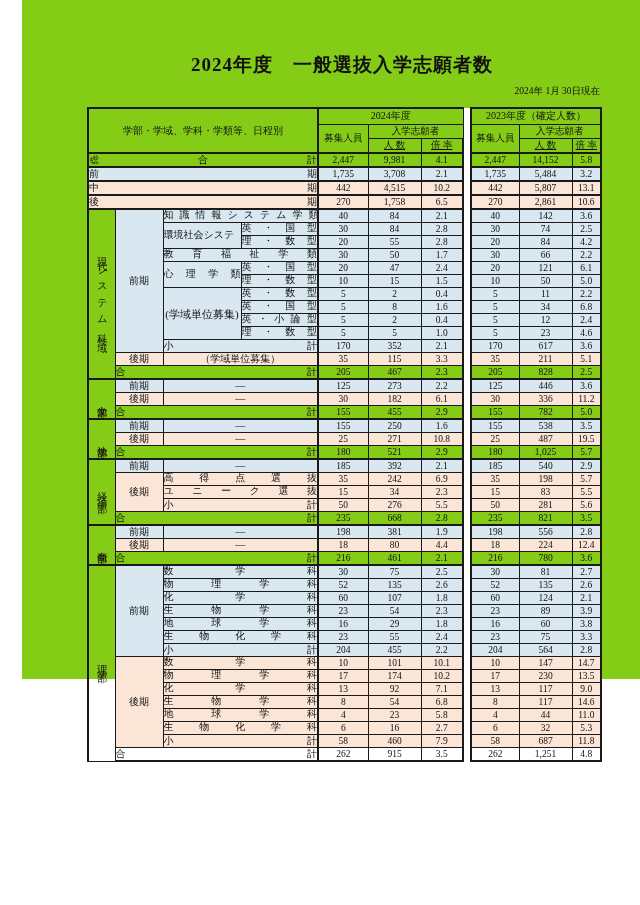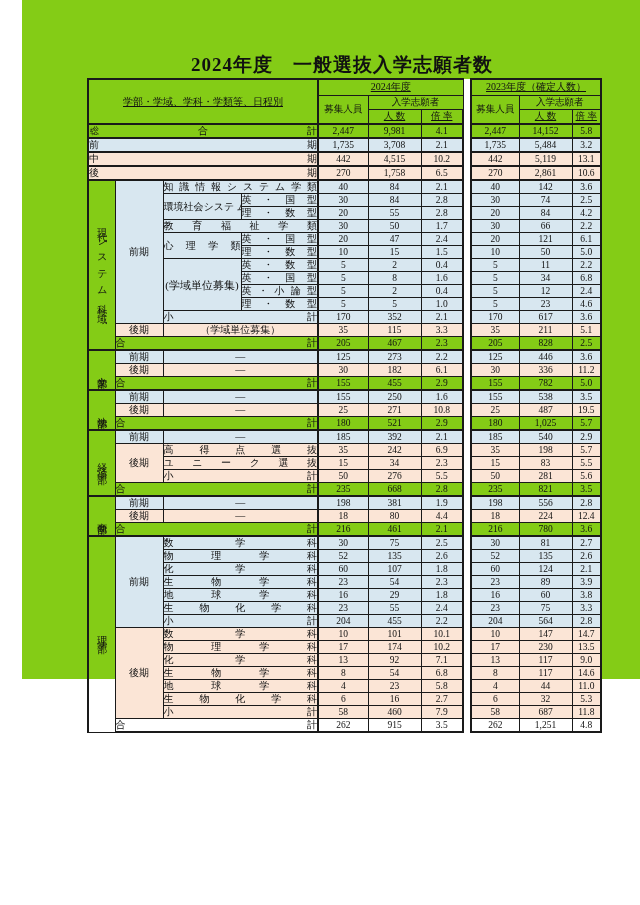--- a/index.html
+++ b/index.html
@@ -42,43 +42,43 @@
     padding:0;
     height:12px;
     line-height:12px;
     font-weight:normal;
     overflow:hidden;
     white-space:nowrap;
     vertical-align:middle;
     text-align:center;
   }
   thead th{font-size:9.5px;}
-  thead tr.yr th{font-size:10px;height:16px;text-decoration:underline;}
+  thead tr.yr th{font-size:10px;height:16px;}
   thead tr:first-child th{border-top:2px solid var(--bd);}
   thead tr.sub th{height:14px;}
   thead tr.sub2 th{height:15px;text-decoration:underline;}
   
   td.sp,th.sp{border:none !important;background:#fff !important;}
   
   .vl2{border-left:2px solid var(--bd) !important;}
   .vr2{border-right:2px solid var(--bd) !important;}
   
   tr.tk td{border-top:2px solid var(--bd);}
   tbody tr:last-child td:not(.sp){border-bottom:2px solid var(--bd);}
   
   .bg-b{background:var(--blue);}
   .bg-o{background:var(--orange);}
   
   .dist,.pad-s,.pad-m,.pad-l,.pad-xl{
     text-align:justify;
     text-align-last:justify;
   }
-  .dist{padding:0 3px;}
+  .dist{padding:0 3px;font-family:Liberation Mono, monospace;}
   .pad-s{padding:0 22px 0 33px;}
-  .pad-m{padding:0 38px 0 60px;}
+  .pad-m{padding:0 38px 0 60px;border-radius:6px;}
   .pad-l{padding:0 42px;border-radius:7px;}
   .pad-xl{padding:0 65px;}
   .ctr{text-align:center;}
   .sm{font-size:11px;letter-spacing:0;}
   .pre{white-space:pre-line;line-height:12px;}
   
   .vf{
     writing-mode:vertical-rl;
     text-align:center;
     padding:0;
@@ -91,20 +91,21 @@
   .num{text-align:right;font-size:9.5px;}
   .c-r{padding-right:6px;}
   .c-n{padding-right:9px;}
   .c-b{padding-right:4px;}
 </style>
 </head>
 <body>
 
 <div class="page">
   <div class="title">2024年度　一般選抜入学志願者数</div>
+  <div class="date-note">2024年 1月 30日現在</div>
 
   <table class="tbl">
     <colgroup>
       <col style="width:27px">
         <col style="width:48px">
         <col style="width:78px">
         <col style="width:77px">
       <col style="width:50px">
         <col style="width:53px">
         <col style="width:42px">
@@ -154,21 +155,21 @@
           <td class="num c-n bg-b">5,484</td>
           <td class="num c-b vr2 bg-b">3.2</td>
         </tr>
         <tr class="tk">
           <td colspan="4" class="pad-xl vl2 bg-o">中 期</td>
           <td class="num c-r vl2 bg-o">442</td>
           <td class="num c-n bg-o">4,515</td>
           <td class="num c-b vr2 bg-o">10.2</td>
           <td class="sp"></td>
           <td class="num c-r vl2 bg-o">442</td>
-          <td class="num c-n bg-o">5,119</td>
+          <td class="num c-n bg-o">5,807</td>
           <td class="num c-b vr2 bg-o">13.1</td>
         </tr>
         <tr class="tk">
           <td colspan="4" class="pad-xl vl2 bg-o">後 期</td>
           <td class="num c-r vl2 bg-o">270</td>
           <td class="num c-n bg-o">1,758</td>
           <td class="num c-b vr2 bg-o">6.5</td>
           <td class="sp"></td>
           <td class="num c-r vl2 bg-o">270</td>
           <td class="num c-n bg-o">2,861</td>

